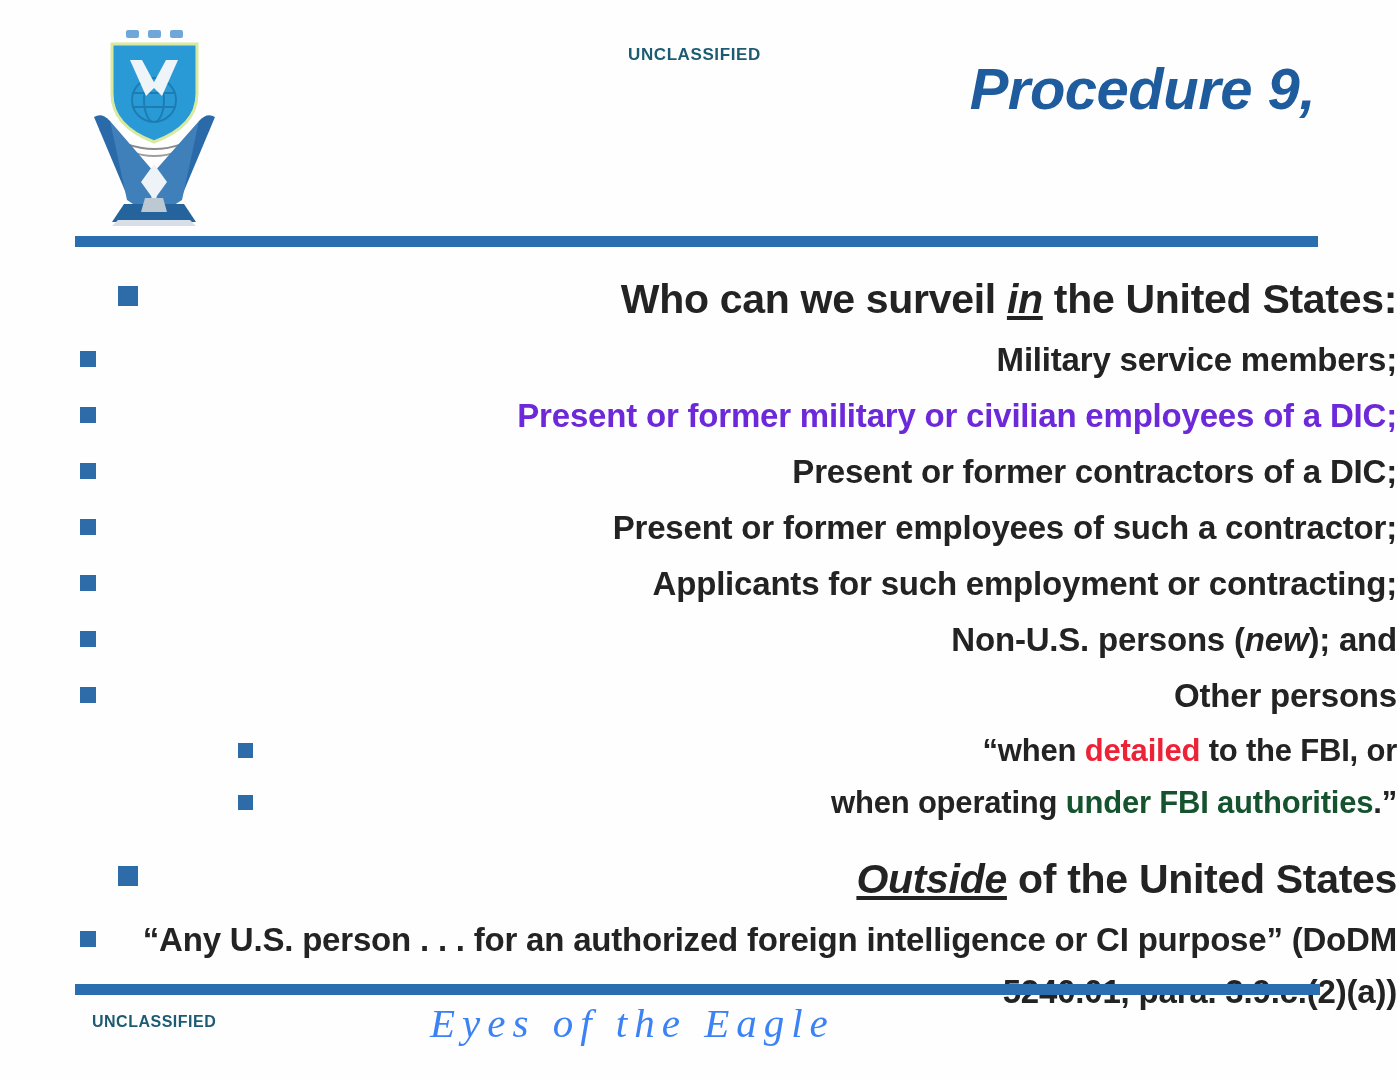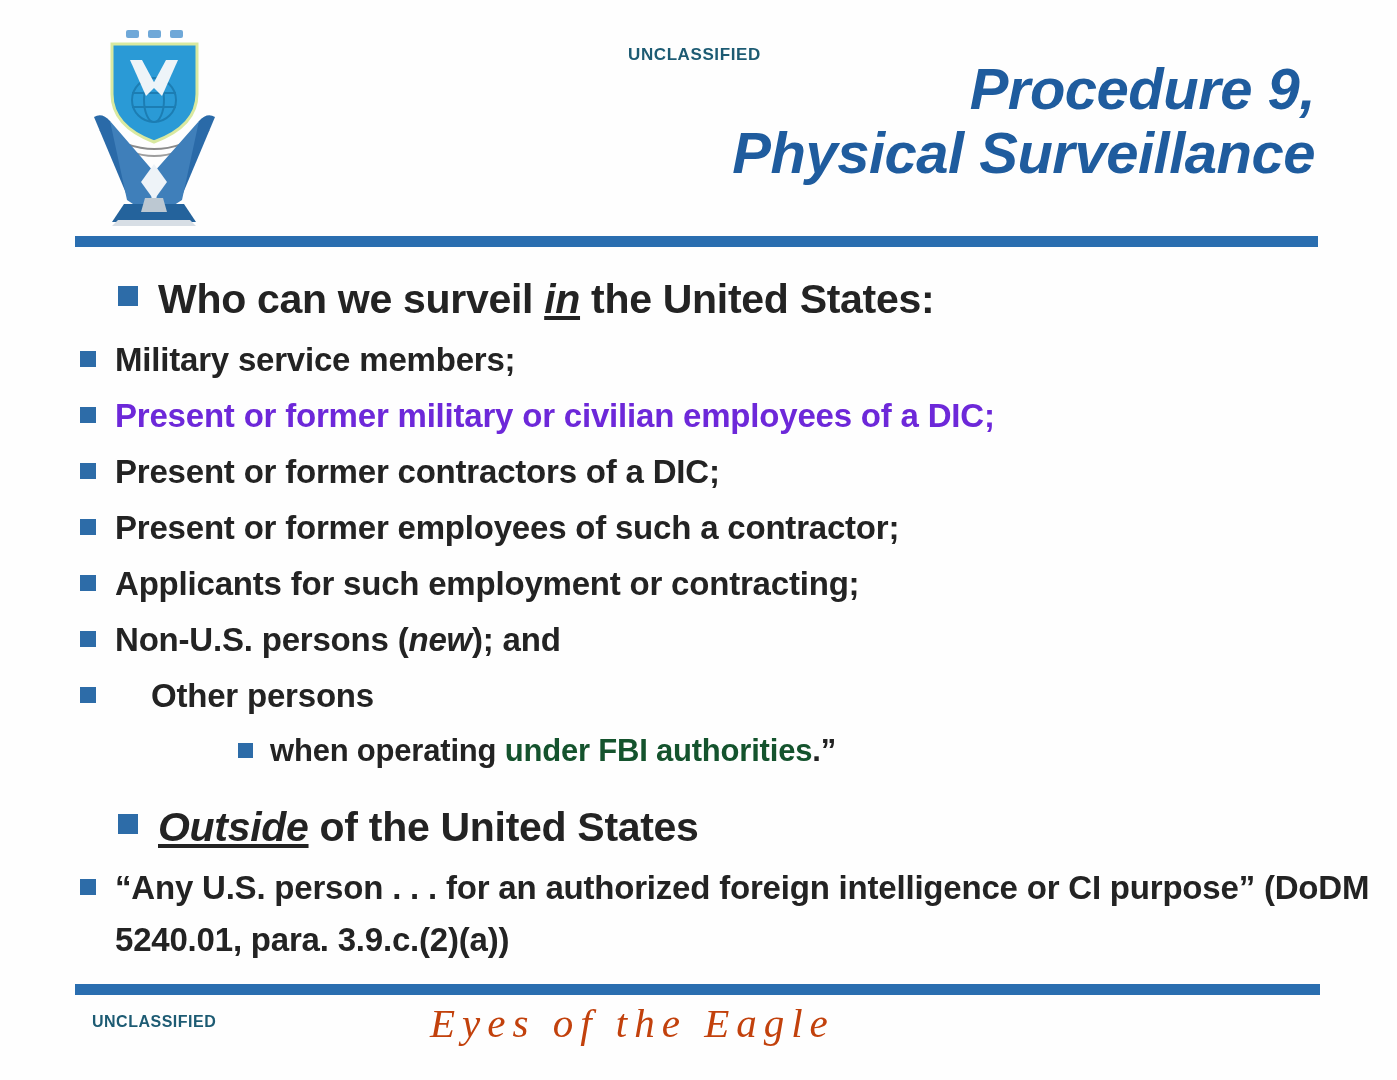--- a/index.html
+++ b/index.html
@@ -82,20 +82,21 @@
     height: 11px;
     background: #2a6eb0;
   }
 
   
   .body-area {
     position: absolute;
     left: 0;
     top: 272px;
     width: 1397px;
+    text-align: right;
   }
   .bullet-row {
     display: flex;
     align-items: flex-start;
   }
   .sq {
     flex: 0 0 auto;
     background: #2d6ca8;
     margin-top: .42em;
   }
@@ -145,21 +146,21 @@
     color: #1d5b73;
   }
   .tagline {
     position: absolute;
     left: 430px;
     top: -6px;
     font-family: "Liberation Serif", serif;
     font-style: italic;
     font-size: 41px;
     letter-spacing: 7px;
-    color: #c2410c;
+    color: #3b82f6;
     white-space: nowrap;
   }
 </style>
 </head>
 <body>
 
 <div class="slide">
 
   <div class="header">
 
@@ -197,21 +198,20 @@
         <path d="M52 182 L112 182 L124 200 L40 200 Z" fill="#24639c"></path>
         <path d="M46 198 L118 198 L124 204 L40 204 Z" fill="#d7dee5"></path>
         <path d="M73 176 L91 176 L95 190 L69 190 Z" fill="#bcc8d2"></path>
       </svg>
     </div>
 
     <div class="classif-top">UNCLASSIFIED</div>
 
     <div class="title-block">
       <span class="title-line">Procedure 9,</span>
-      <span class="title-line">Physical Surveillance</span>
     </div>
   </div>
 
   <div class="rule-top"></div>
 
   <div class="body-area" id="bullet-list">
       <div class="bullet-row lv1">
         <span class="sq" style="background: rgb(45, 108, 168);"></span>
         <span class="txt" style="color: rgb(35, 35, 35);"><span>Who can we surveil </span><span class="it-u">in</span><span> the United States:</span></span>
       </div>
@@ -235,20 +235,24 @@
         <span class="sq" style="background: rgb(45, 108, 168);"></span>
         <span class="txt" style="color: rgb(35, 35, 35);"><span>Applicants for such employment or contracting;</span></span>
       </div>
       <div class="bullet-row lv2">
         <span class="sq" style="background: rgb(45, 108, 168);"></span>
         <span class="txt" style="color: rgb(35, 35, 35);"><span>Non-U.S. persons (</span><span class="it">new</span><span>); and</span></span>
       </div>
       <div class="bullet-row lv2">
         <span class="sq" style="background: rgb(45, 108, 168);"></span>
         <span class="txt" style="color: rgb(35, 35, 35); margin-left: 36px;"><span>Other persons</span></span>
+      </div>
+      <div class="bullet-row lv3">
+        <span class="sq" style="background: rgb(45, 108, 168);"></span>
+        <span class="txt" style="color: rgb(35, 35, 35);"><span>“when </span><span class="red" style="color: rgb(238, 34, 55);">detailed</span><span> to the FBI, or</span></span>
       </div>
       <div class="bullet-row lv3">
         <span class="sq" style="background: rgb(45, 108, 168);"></span>
         <span class="txt" style="color: rgb(35, 35, 35);"><span>when operating </span><span class="red" style="color: #14532d;">under FBI authorities</span><span>.”</span></span>
       </div>
       <div class="bullet-row lv1 gap-before">
         <span class="sq" style="background: rgb(45, 108, 168);"></span>
         <span class="txt" style="color: rgb(35, 35, 35);"><span class="it-u">Outside</span><span> of the United States</span></span>
       </div>
       <div class="bullet-row lv2">

